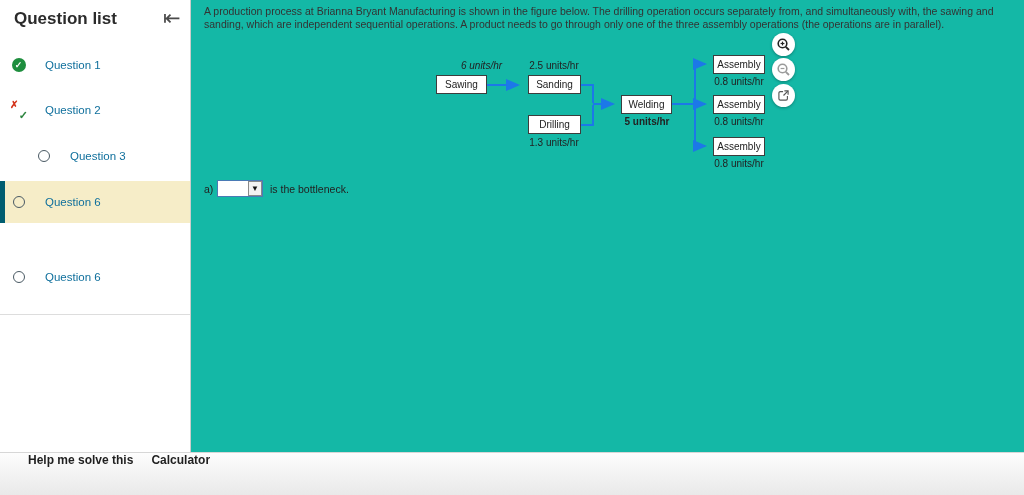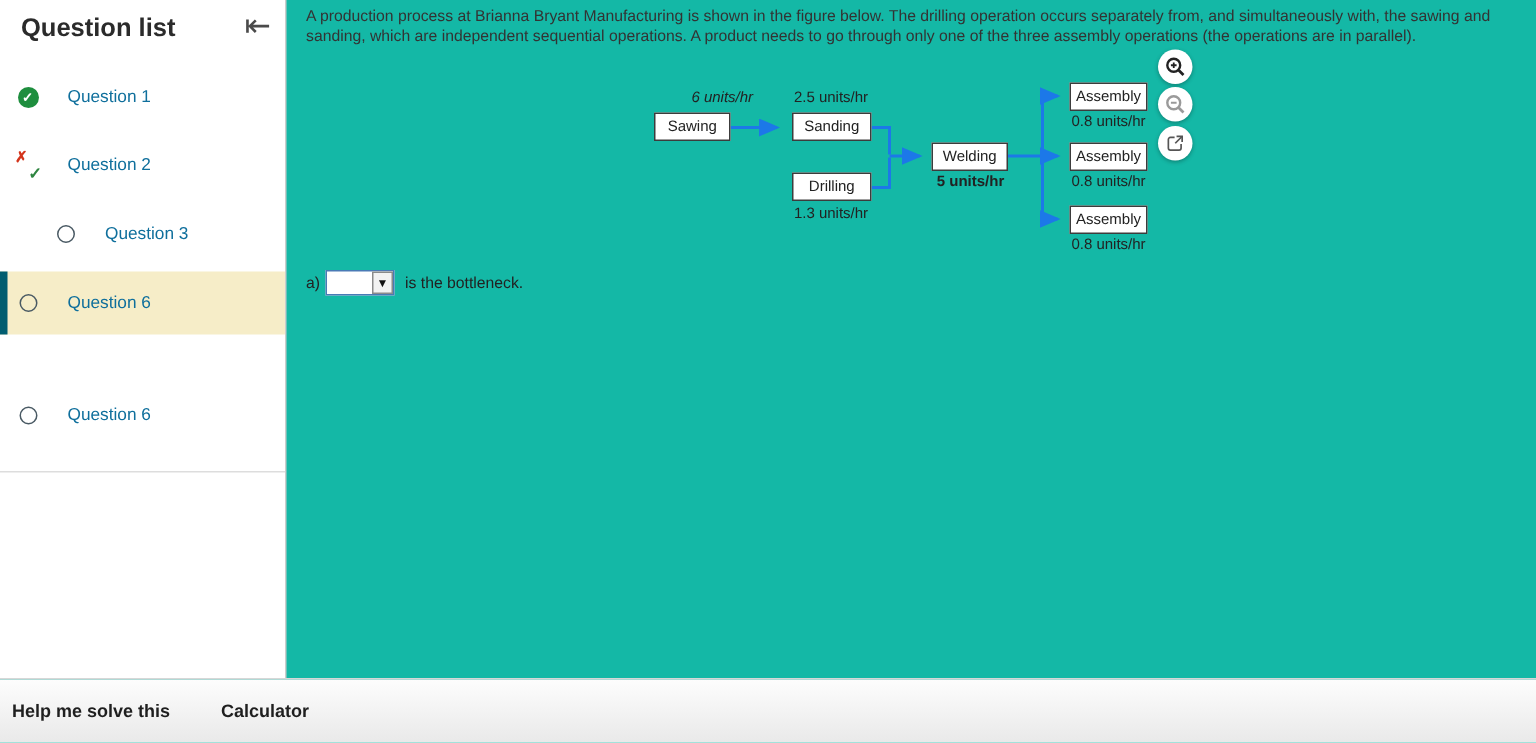--- a/index.html
+++ b/index.html
@@ -37,21 +37,21 @@
   
   .answer-prefix { position:absolute; left:204px; top:183px; font-size:10.5px; color:#222; }
   .combo { position:absolute; left:217px; top:180px; width:46px; height:17px; border:1px solid #4a7ab5; background:#fff; display:flex; cursor:pointer; }
   .combo-value { flex:1; font-size:10px; line-height:15px; padding-left:3px; color:#222; }
   .combo-btn { width:14px; border:1px solid #8a8a8a; background:#f2f2f2; display:flex; align-items:center; justify-content:center; font-size:8px; color:#111; }
   .answer-suffix { position:absolute; left:270px; top:183px; font-size:10.5px; color:#222; }
 
   
   #footer { position:absolute; left:0; top:452px; width:1024px; height:43px; border-top:1px solid #d7d7d7;
             background:linear-gradient(180deg,#fdfdfd,#e9e9e9); }
-  .footer-left { position:absolute; left:8px; top:0; height:100%; display:flex; align-items:center; gap:34px; }
+  .footer-left { position:absolute; left:28px; top:0; height:100%; display:flex; align-items:flex-start; gap:18px; }
   .footer-textbtn { font-size:12px; font-weight:bold; color:#1f1f1f; background:none; border:none; cursor:pointer; font-family:"Liberation Sans",sans-serif; }
 </style>
 </head>
 <body>
 
 <div id="root">
 
   <div id="sidebar">
     <div class="sidebar-title">Question list</div>
     <div class="collapse-btn">⇤</div>

